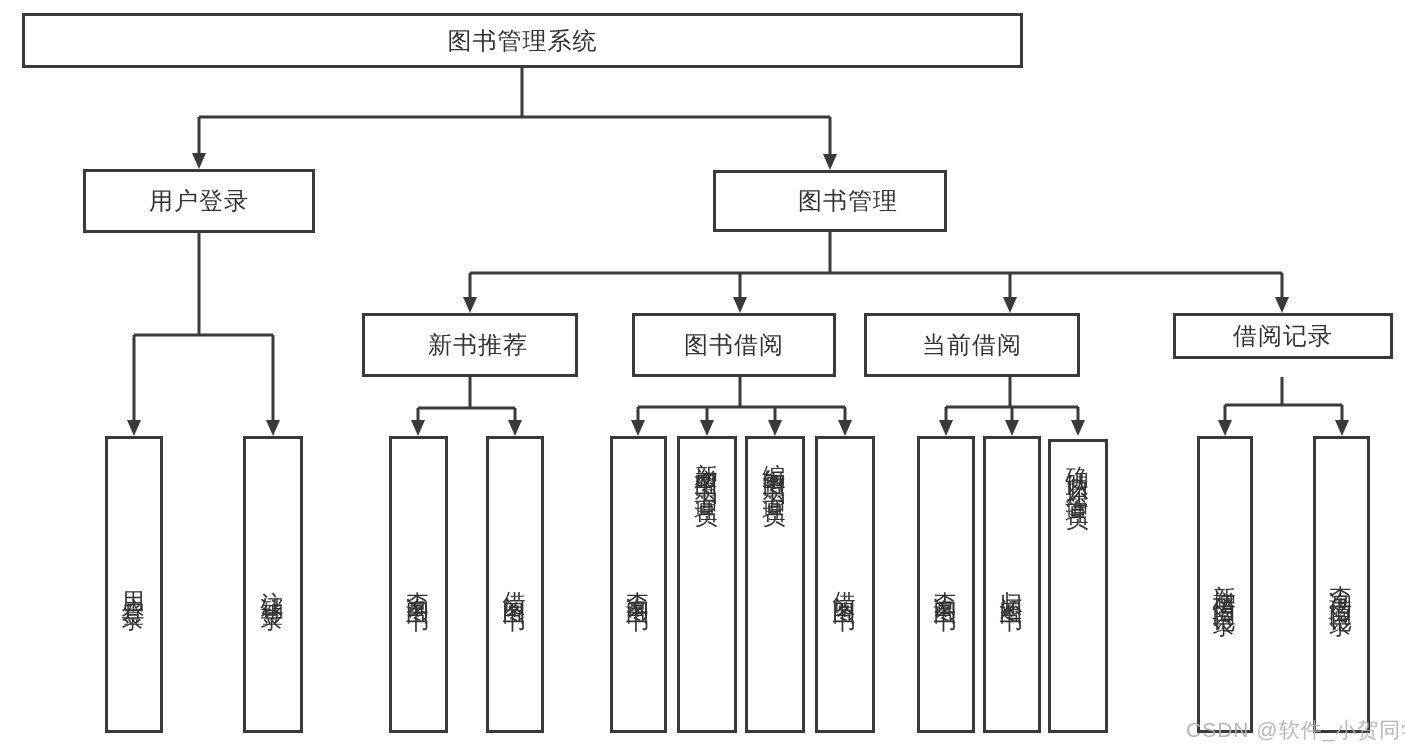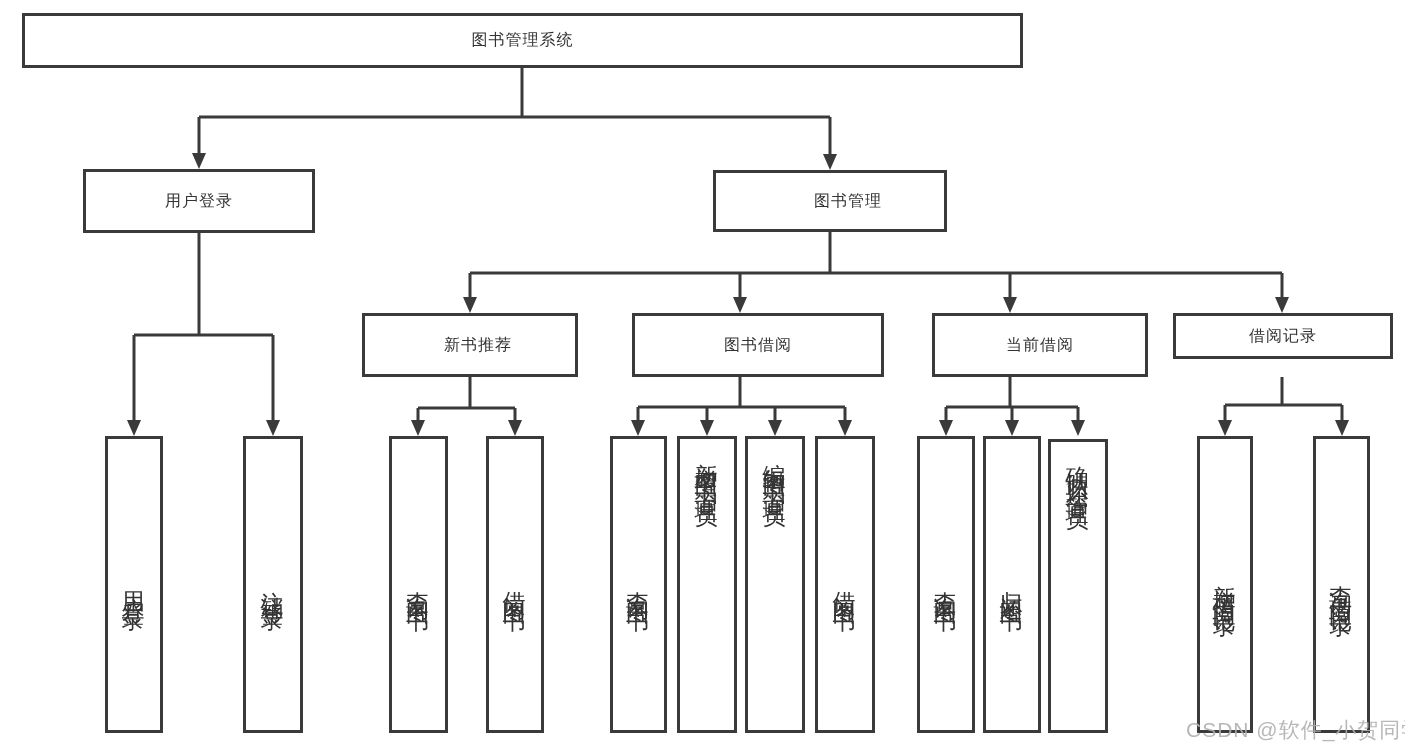--- a/index.html
+++ b/index.html
@@ -15,21 +15,21 @@
     position:absolute;
     box-sizing:border-box;
     border:3px solid #3a3a3a;
     background:#ffffff;
     color:#333333;
     display:flex;
     align-items:center;
     justify-content:center;
     z-index:2;
   }
-  .h-box { font-size:16px; letter-spacing:1px; }
+  .h-box { font-size:24px; letter-spacing:1px; }
   .v-box {
     writing-mode:vertical-rl;
     text-orientation:mixed;
     font-size:23px;
     letter-spacing:6px;
     padding-top:6px;
     justify-content:flex-start;
   }
   .v-box.center { justify-content:center; padding-top:0; }
   .watermark {
@@ -86,22 +86,22 @@
       <polygon points="1335,420 1349,420 1342,436"></polygon>
     </g>
   </svg>
 
   <div class="box h-box" style="left:22px; top:13px; width:1001px; height:55px;">图书管理系统</div>
 
   <div class="box h-box" style="left:83px; top:169px; width:232px; height:64px;">用户登录</div>
   <div class="box h-box" style="left:713px; top:170px; width:234px; height:62px;padding-left:36px;">图书管理</div>
 
   <div class="box h-box" style="left:362px; top:313px; width:216px; height:64px;padding-left:16px;">新书推荐</div>
-  <div class="box h-box" style="left:632px; top:313px; width:252px; height:64px;">图书借阅</div>
-  <div class="box h-box" style="left:932px; top:313px; width:216px; height:64px;">当前借阅</div>
+  <div class="box h-box" style="left:632px; top:313px; width:204px; height:64px;">图书借阅</div>
+  <div class="box h-box" style="left:864px; top:313px; width:216px; height:64px;">当前借阅</div>
   <div class="box h-box" style="left:1173px; top:313px; width:220px; height:46px;">借阅记录</div>
 
   <div class="box v-box center" style="left:105px; top:436px; width:58px; height:297px;">用户登录</div>
   <div class="box v-box center" style="left:243px; top:436px; width:60px; height:297px;">注销登录</div>
 
   <div class="box v-box center" style="left:389px; top:436px; width:59px; height:297px;">查询图书</div>
   <div class="box v-box center" style="left:486px; top:436px; width:58px; height:297px;">借阅图书</div>
 
   <div class="box v-box center" style="left:610px; top:436px; width:57px; height:297px;">查询图书</div>
   <div class="box v-box" style="left:677px; top:436px; width:60px; height:297px;">新增图书（管理员）</div>

